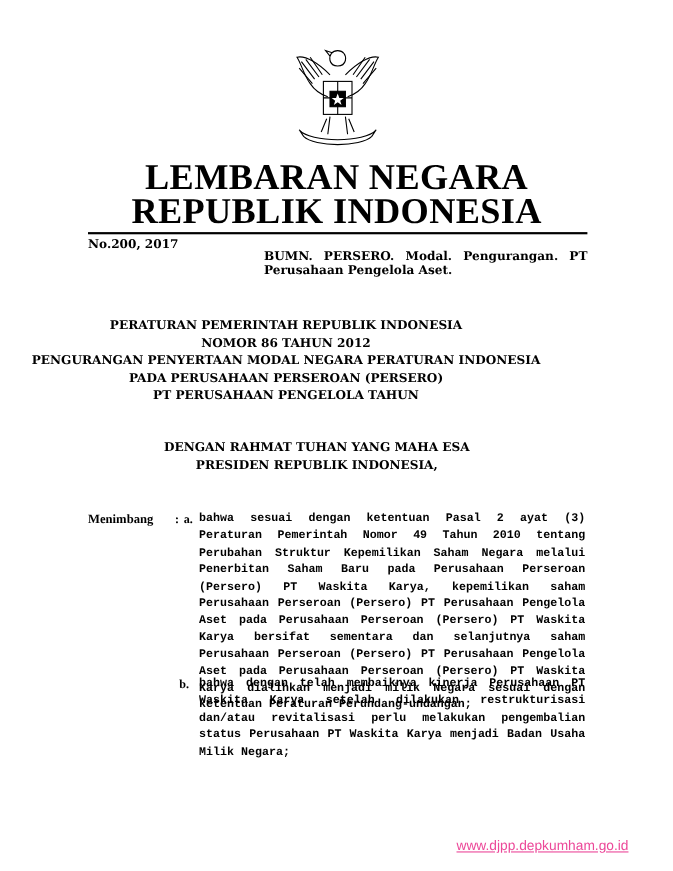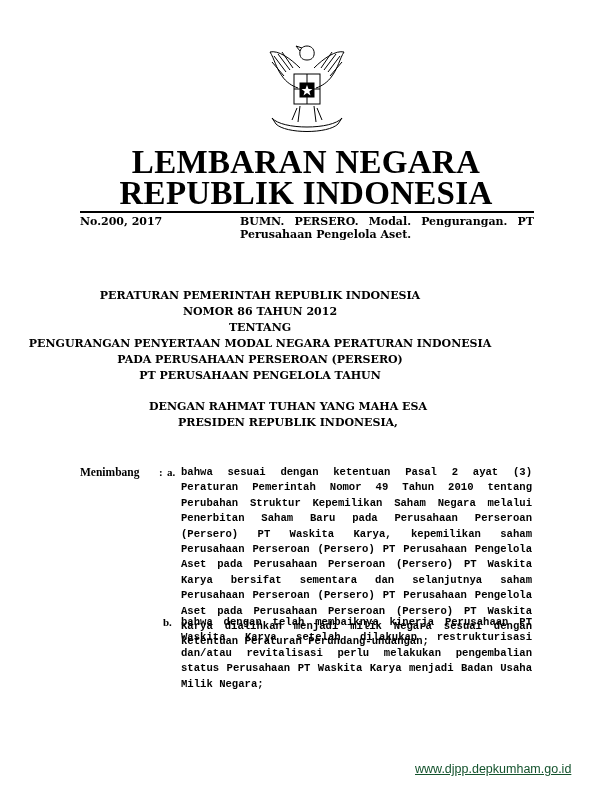--- a/index.html
+++ b/index.html
@@ -3,33 +3,33 @@
 <meta charset="utf-8">
 <style>
   html, body { margin: 0; padding: 0; background: #ffffff; }
   body { width: 612px; height: 792px; position: relative; overflow: hidden; color: #000; font-family: "DejaVu Serif", serif; }
   .emblem { position: absolute; left: 262px; top: 38px; width: 90px; height: 100px; }
   .title { position: absolute; left: 0; width: 612px; text-align: center; font-family: "Liberation Serif", serif; font-weight: bold; font-size: 33px; letter-spacing: 0.3px; }
   .t1 { top: 144px; }
   .t2 { top: 175px; }
   .rule { position: absolute; left: 80px; width: 454px; top: 211px; height: 0; border-top: 2px solid #000; }
   .no { position: absolute; left: 80px; top: 215px; font-size: 11px; font-weight: bold; font-family: "DejaVu Serif", serif; }
-  .subject { position: absolute; left: 240px; top: 215px; width: 294px; font-size: 11px; font-weight: bold; text-align: justify; text-align-last: left; line-height: 13px; }
+  .subject { position: absolute; left: 240px; top: 226px; width: 294px; font-size: 11px; font-weight: bold; text-align: justify; text-align-last: left; line-height: 13px; }
   .centered { position: absolute; left: 0; width: 520px; text-align: center; font-size: 11px; font-weight: bold; line-height: 16px; }
   .c1 { top: 288px; }
   .c2 { top: 399px; padding-left: 28px; }
   .label { position: absolute; left: 80px; top: 466px; font-family: "Liberation Serif", serif; font-weight: bold; font-size: 11.5px; }
   .colon { position: absolute; left: 159px; top: 466px; font-size: 11px; font-weight: bold; font-family: "Liberation Serif", serif; }
   .marker { position: absolute; font-size: 11px; font-weight: bold; font-family: "Liberation Serif", serif; }
   .ma { left: 167px; top: 466px; }
   .mb { left: 163px; top: 616px; }
   .para { position: absolute; left: 181px; width: 351px; font-size: 10.6px; font-weight: bold; line-height: 15.4px; text-align: justify; font-family: Liberation Mono, monospace; }
   .pa { top: 465px; }
   .pb { top: 615px; }
-  .footer { position: absolute; left: 415px; top: 762px; font-family: "Liberation Sans", sans-serif; font-size: 12.5px; color: #14532d; text-decoration: underline; }
+  .footer { position: absolute; left: 415px; top: 762px; font-family: "Liberation Sans", sans-serif; font-size: 12.5px; color: #ec4899; text-decoration: underline; }
 </style>
 </head>
 <body>
 
 <div class="emblem">
   <svg width="90" height="100" viewBox="0 0 90 100">
     <g fill="none" stroke="#000" stroke-width="1">
       <path d="M45 8 C40 8 37 12 38 17 C39 21 42 22 45 22 C48 22 51 21 52 17 C53 12 50 8 45 8 Z"></path>
       <path d="M40 10 L34 8 L38 13"></path>
       <path d="M38 30 C28 20 16 12 8 14 C12 20 14 30 20 38 C24 44 30 48 36 50"></path>
@@ -49,21 +49,20 @@
 
 <div class="title t1">LEMBARAN NEGARA</div>
 <div class="title t2">REPUBLIK INDONESIA</div>
 <div class="rule"></div>
 <div class="no">No.200, 2017</div>
 <div class="subject">BUMN. PERSERO. Modal. Pengurangan. PT Perusahaan Pengelola Aset.</div>
 
 <div class="centered c1">
   <div>PERATURAN PEMERINTAH REPUBLIK INDONESIA</div>
   <div>NOMOR 86 TAHUN 2012</div>
-  <div>TENTANG</div>
   <div>PENGURANGAN PENYERTAAN MODAL NEGARA PERATURAN INDONESIA</div>
   <div>PADA PERUSAHAAN PERSEROAN (PERSERO)</div>
   <div>PT PERUSAHAAN PENGELOLA TAHUN</div>
 </div>
 
 <div class="centered c2">
   <div>DENGAN RAHMAT TUHAN YANG MAHA ESA</div>
   <div>PRESIDEN REPUBLIK INDONESIA,</div>
 </div>
 

